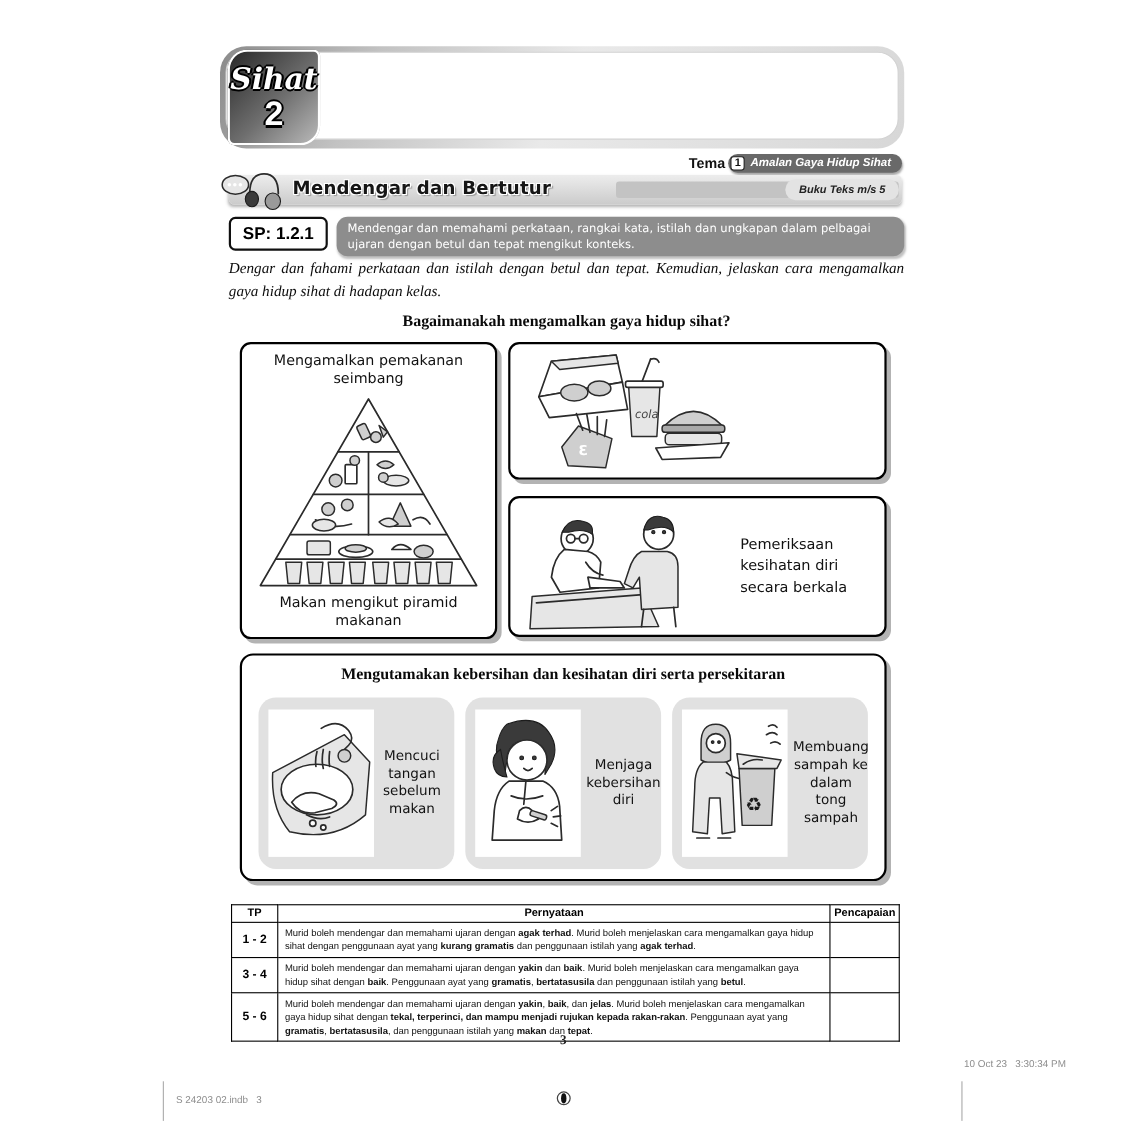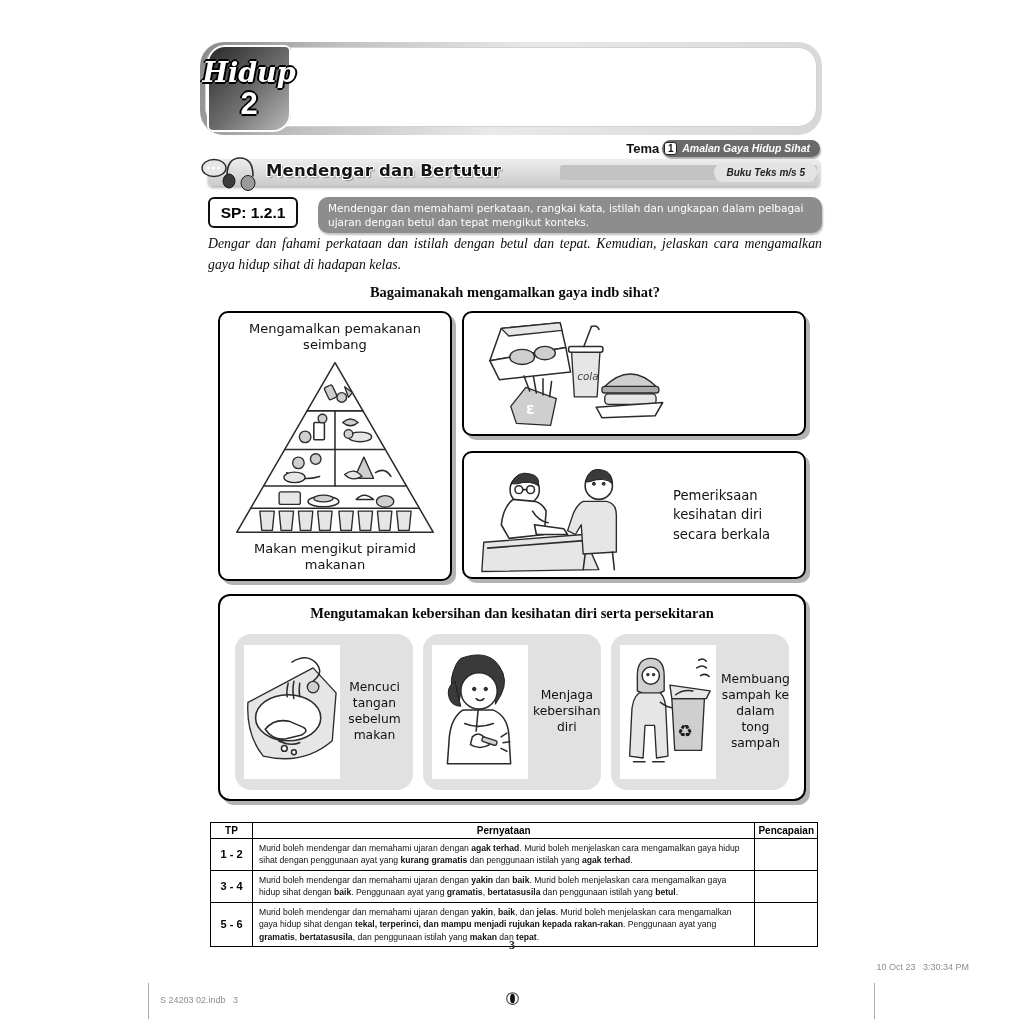--- a/index.html
+++ b/index.html
@@ -39,21 +39,21 @@
     background:linear-gradient(#ededed,#cbcbcb); border-radius:5px; box-shadow:0 2px 3px rgba(0,0,0,.3); }
   #section-bar .right-strip { position:absolute; left:352px; right:3px; top:6px; height:15px; background:#c3c3c3; border-radius:3px; }
   #section-icon { position:absolute; left:-8px; top:-9px; width:60px; height:46px; }
   #section-title { position:absolute; left:58px; top:2px; font-family:"DejaVu Sans", sans-serif;
     font-weight:bold; font-size:16.5px; color:#161616; letter-spacing:.2px;
     text-shadow:-1px -1px 0 #fff,1px -1px 0 #fff,-1px 1px 0 #fff,1px 1px 0 #fff,2px 2px 1px #9a9a9a; }
   #book-ref { position:absolute; right:3px; top:4px; height:19px; background:#e3e3e3; border-radius:9px;
     padding:0 12px; display:flex; align-items:center; font-size:10px; font-weight:bold; font-style:italic; color:#222; }
 
   
-  #sp-row { position:absolute; left:208px; top:197px; width:614px; display:flex; gap:20px; align-items:stretch; }
+  #sp-row { position:absolute; left:208px; top:197px; width:614px; display:flex; gap:8px; align-items:stretch; }
   #sp-badge { width:90px; min-width:90px; height:31px; background:#fff; border:2.5px solid #101010; border-radius:6px;
     display:flex; align-items:center; justify-content:center; font-size:15.5px; font-weight:bold; color:#000; align-self:flex-start; }
   #sp-text { flex:1; background:#8d8d8d; border-radius:10px; color:#fff; font-family:"DejaVu Sans", sans-serif;
     font-size:10.5px; line-height:1.35; padding:4px 10px; box-shadow:1px 2px 2px rgba(0,0,0,.25); }
 
   
   #instruction { position:absolute; left:208px; top:234px; width:614px;
     font-family:"Liberation Serif", serif; font-style:italic; font-size:13.8px; color:#0c0c0c;
     text-align:justify; line-height:1.5; }
   #question { position:absolute; left:208px; top:284px; width:614px; text-align:center;
@@ -105,21 +105,21 @@
   svg .fd { stroke:#1c1c1c; fill:#3a3a3a; stroke-width:1; }
 </style>
 </head>
 <body>
 
 <div id="page">
 
   <div id="unit-banner">
     <div class="inner"></div>
     <div id="unit-badge">
-      <span class="unit-word">Hidup</span>
+      <span class="unit-word">Sihat</span>
       <span class="unit-num">2</span>
     </div>
   </div>
 
   <div id="tema-row">
     <span id="tema-label">Tema</span>
     <span id="tema-pill">
       <span id="tema-num">1</span>
       <span id="tema-title">Amalan Gaya Hidup Sihat</span>
     </span>
@@ -139,21 +139,21 @@
     <span id="section-title">Mendengar dan Bertutur</span>
     <span id="book-ref">Buku Teks m/s 5</span>
   </div>
 
   <div id="sp-row">
     <div id="sp-badge">SP: 1.2.1</div>
     <div id="sp-text">Mendengar dan memahami perkataan, rangkai kata, istilah dan ungkapan dalam pelbagai ujaran dengan betul dan tepat mengikut konteks.</div>
   </div>
 
   <div id="instruction">Dengar dan fahami perkataan dan istilah dengan betul dan tepat. Kemudian, jelaskan cara mengamalkan gaya hidup sihat di hadapan kelas.</div>
-  <div id="question">Bagaimanakah mengamalkan gaya indb sihat?</div>
+  <div id="question">Bagaimanakah mengamalkan gaya hidup sihat?</div>
 
   <div id="pyramid-box" class="pbox">
     <div class="handlabel">Mengamalkan pemakanan seimbang</div>
     <svg width="212" height="190" viewBox="0 0 220 192">
       <polygon points="110,8 8,184 212,184" class="fw"></polygon>
       <line x1="81" y1="58" x2="139" y2="58" class="ln"></line>
       <line x1="58" y1="98" x2="162" y2="98" class="ln"></line>
       <line x1="36" y1="136" x2="184" y2="136" class="ln"></line>
       <line x1="23" y1="159" x2="197" y2="159" class="ln"></line>
       <line x1="110" y1="58" x2="110" y2="98" class="ln"></line>

